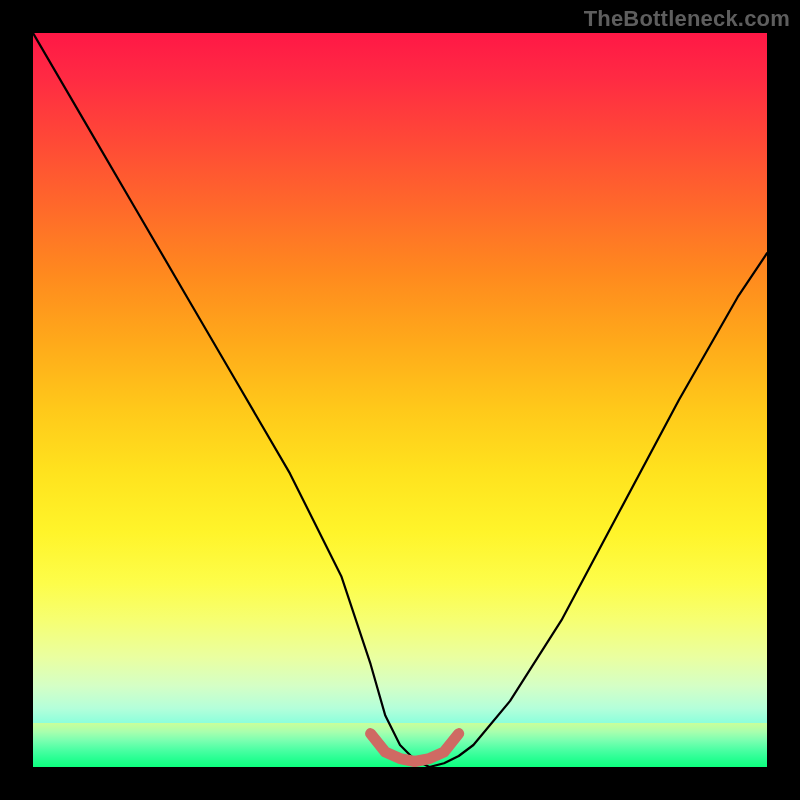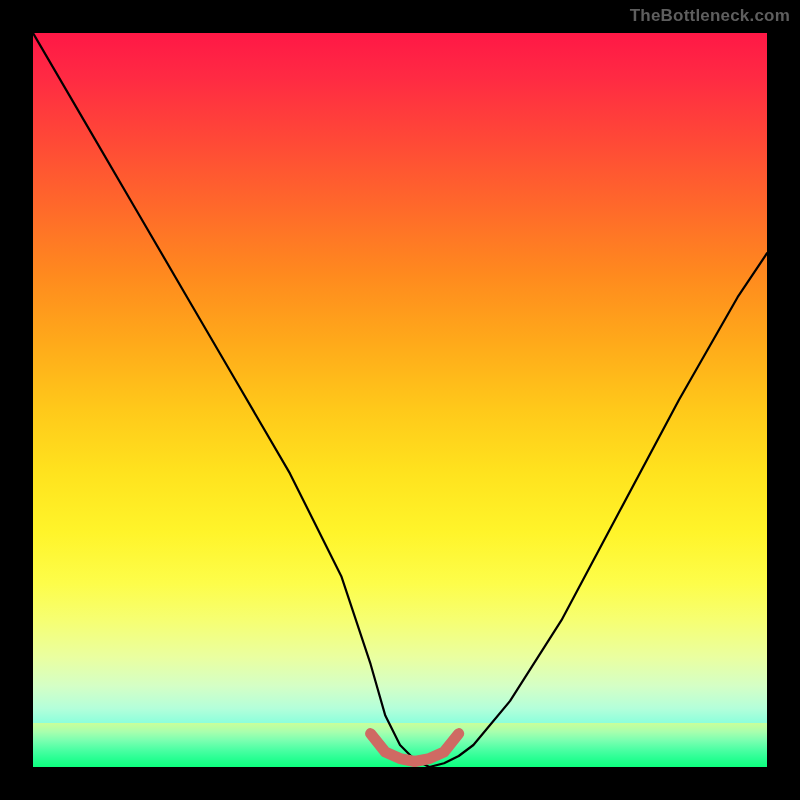--- a/index.html
+++ b/index.html
@@ -8,21 +8,21 @@
     position: relative;
     width: 800px;
     height: 800px;
     background: #000;
   }
   .watermark {
     position: absolute;
     top: 6px;
     right: 10px;
     font-family: Arial, Helvetica, sans-serif;
-    font-size: 17px;
+    font-size: 22px;
     font-weight: 600;
     color: #5e5e5e;
     letter-spacing: 0.2px;
     z-index: 10;
   }
   .plot-area {
     position: absolute;
     left: 33px;
     top: 33px;
     width: 734px;

